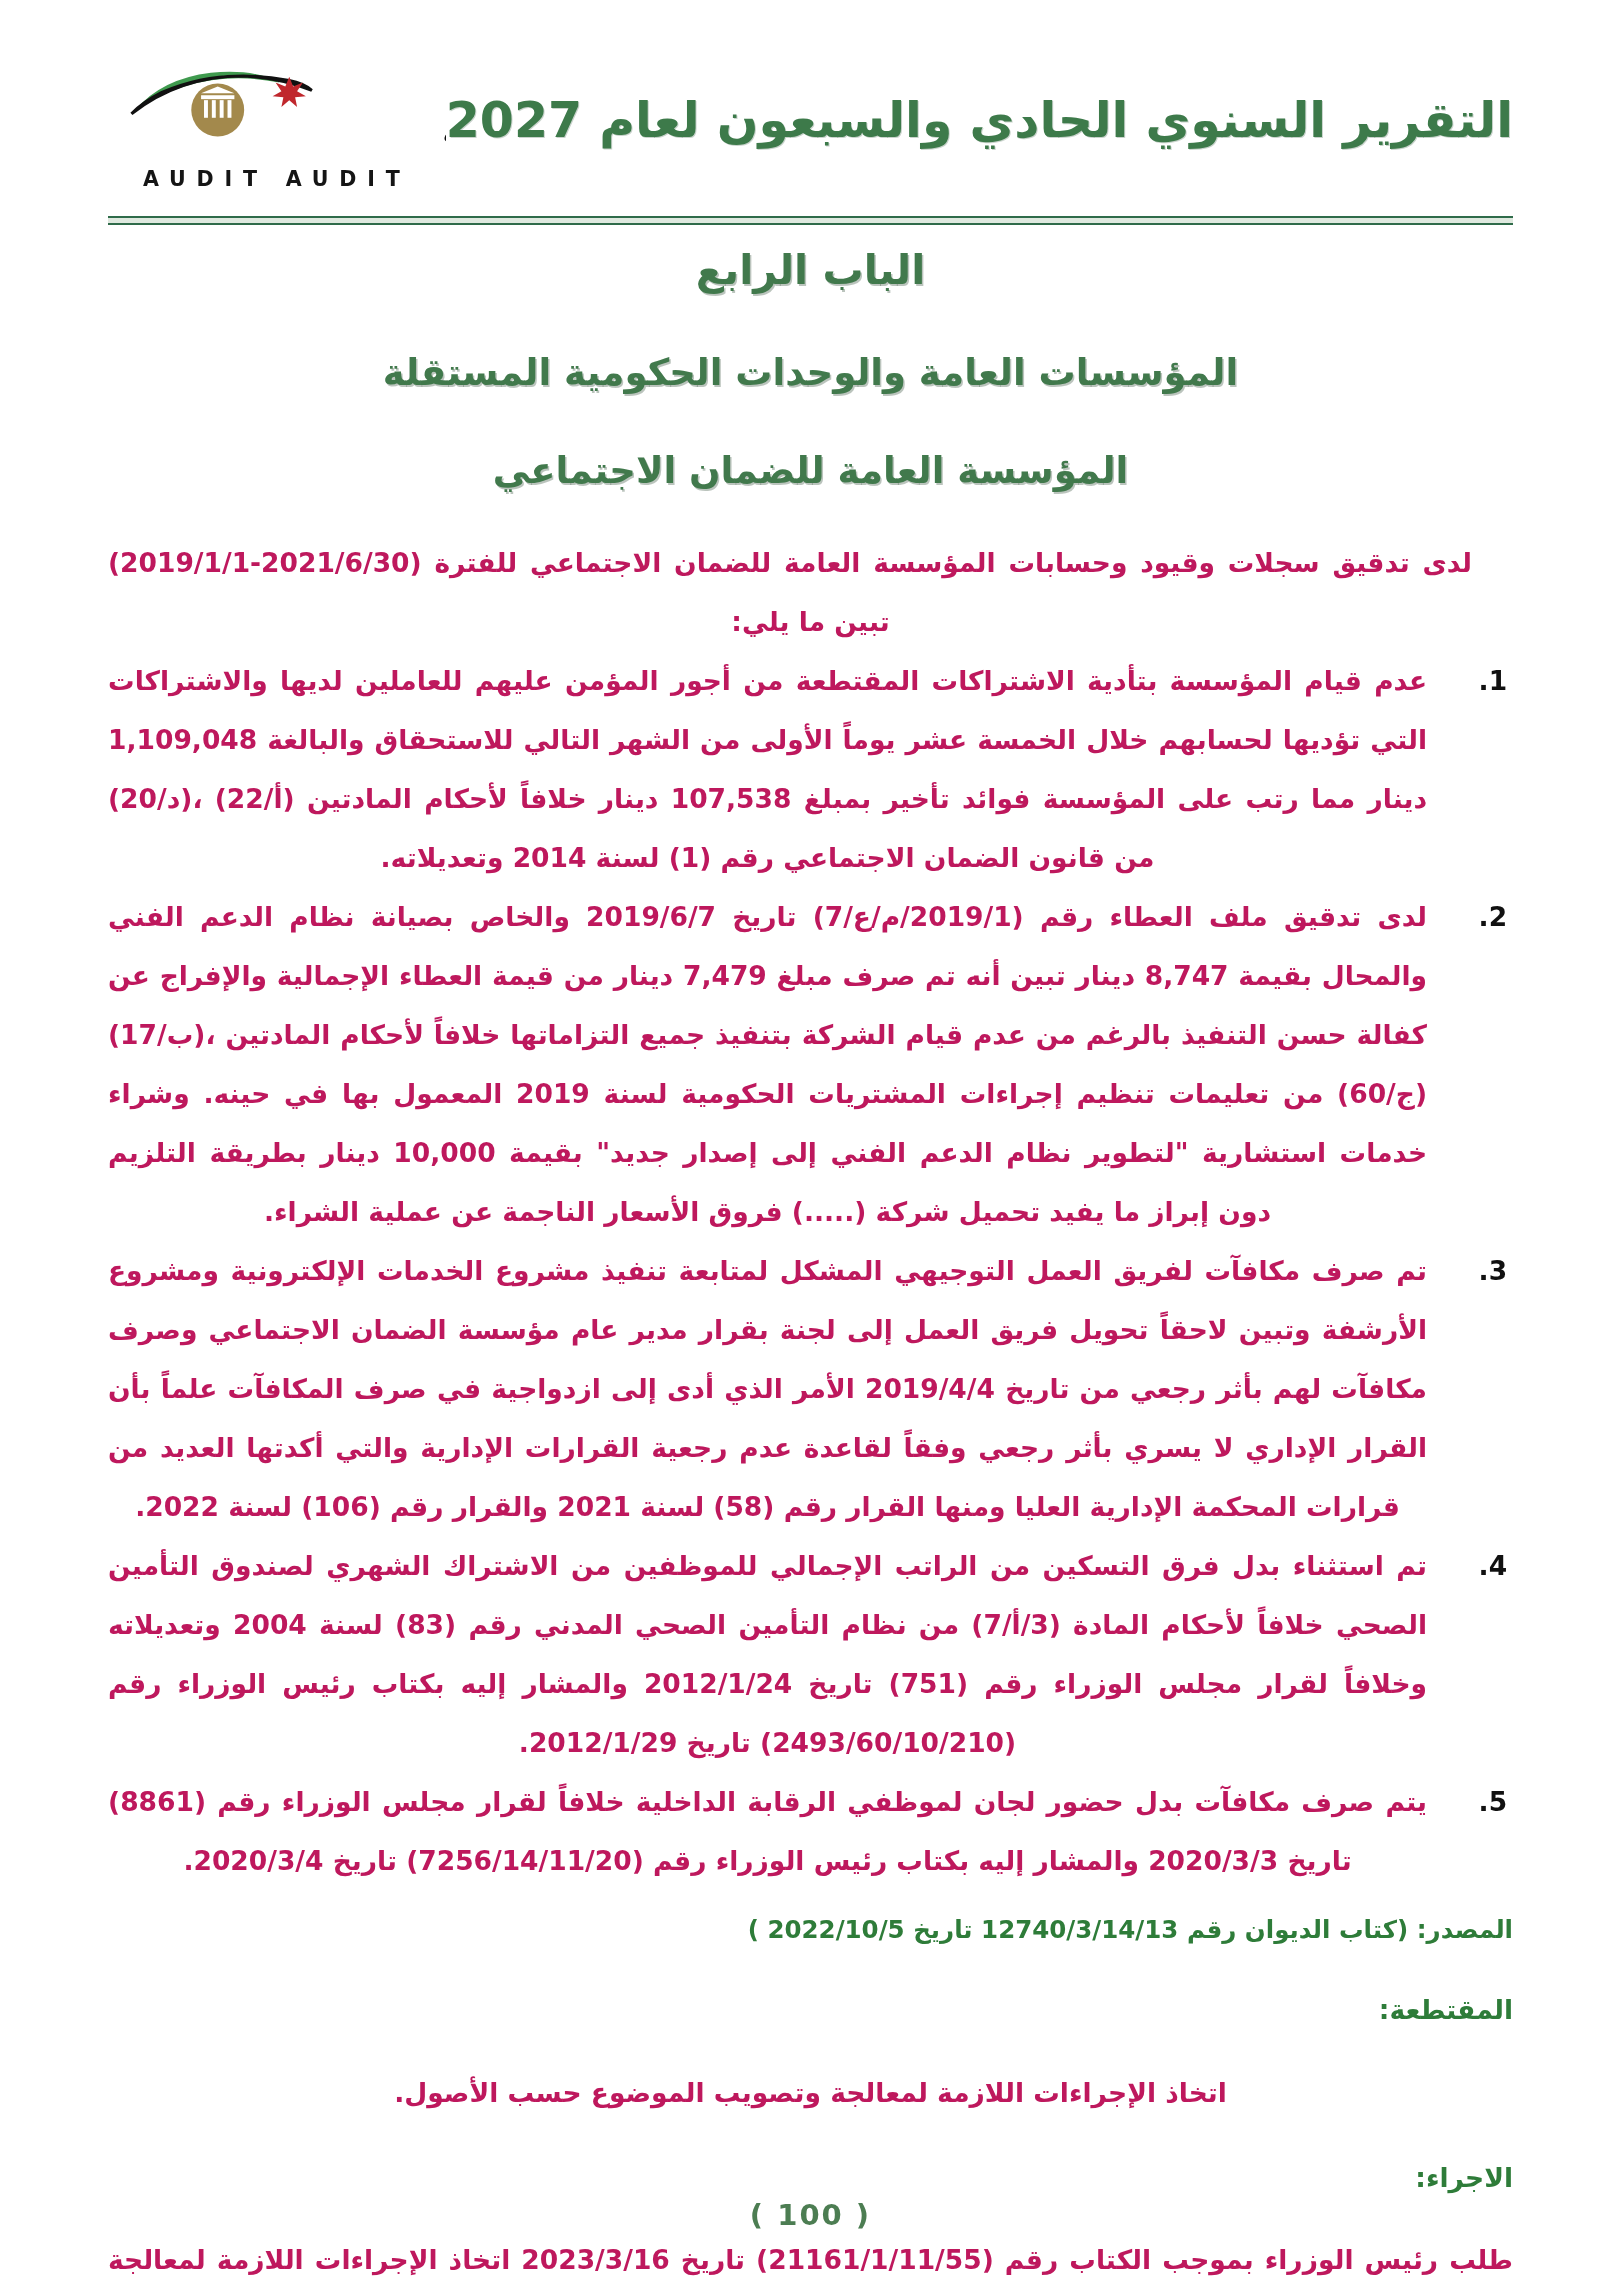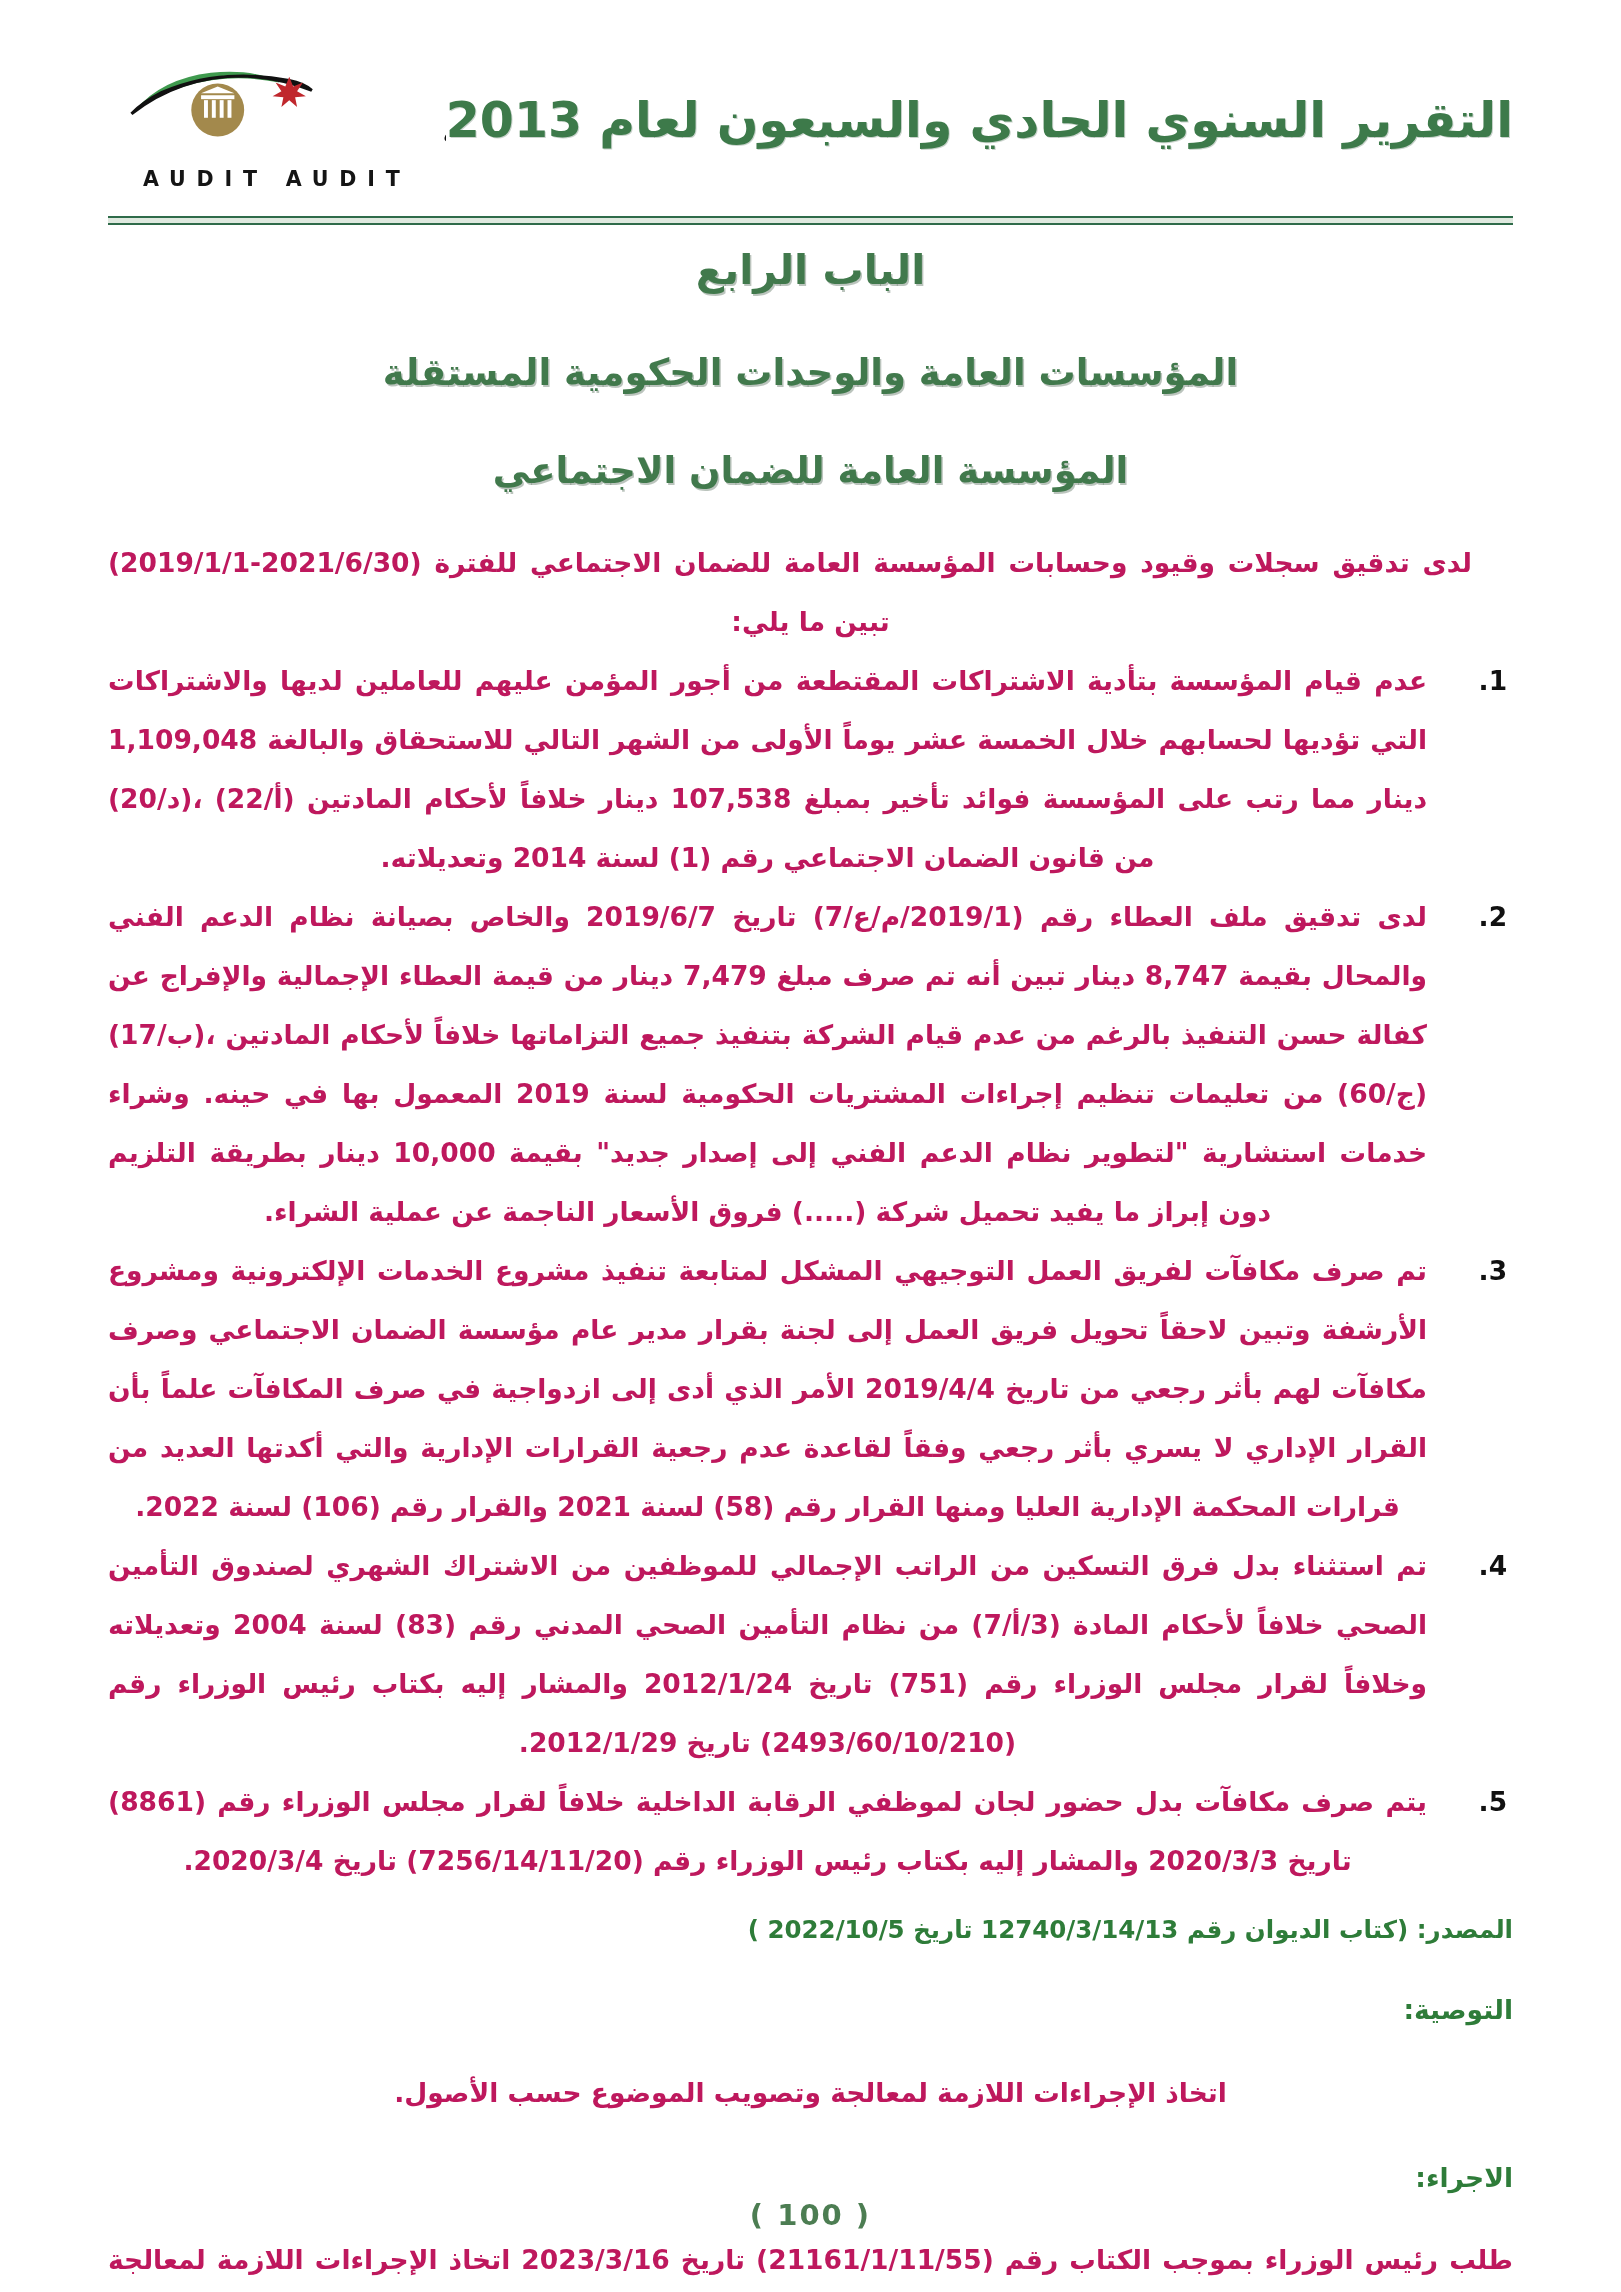--- a/index.html
+++ b/index.html
@@ -43,21 +43,21 @@
   .page-footer{position:absolute;bottom:61px;left:0;width:100%;text-align:center;
                color:#4c7d52;font-size:29px;font-weight:bold;letter-spacing:2px;}
 </style>
 </head>
 <body>
 
 <div class="page">
 
   <div class="header">
 
-    <div class="report-title">التقرير السنوي الحادي والسبعون لعام 2013</div>
+    <div class="report-title">التقرير السنوي الحادي والسبعون لعام 2027</div>
 
     <div class="logo-block">
       <div class="logo-art">
         <svg width="338" height="116" viewBox="0 0 345 118">
 
           <path d="M28 62 Q95 18 175 34 Q150 20 105 24 Q55 30 28 62 Z" fill="#3f9a4e"></path>
           <path d="M24 66 Q90 14 185 32 Q200 35 208 42 Q130 12 55 44 Q35 54 24 66 Z" fill="none" stroke="#111" stroke-width="3"></path>
 
           <g>
             <circle cx="112" cy="62" r="27" fill="#a3894c"></circle>
@@ -106,21 +106,21 @@
       <div class="bodytext item-text">تم استثناء بدل فرق التسكين من الراتب الإجمالي للموظفين من الاشتراك الشهري لصندوق التأمين الصحي خلافاً لأحكام المادة ‭(7/أ/3)‬ من نظام التأمين الصحي المدني رقم (83) لسنة 2004 وتعديلاته وخلافاً لقرار مجلس الوزراء رقم (751) تاريخ 2012/1/24 والمشار إليه بكتاب رئيس الوزراء رقم (2493/60/10/210) تاريخ 2012/1/29.</div>
     </li>
     <li>
       <span class="num">5.</span>
       <div class="bodytext item-text">يتم صرف مكافآت بدل حضور لجان لموظفي الرقابة الداخلية خلافاً لقرار مجلس الوزراء رقم (8861) تاريخ 2020/3/3 والمشار إليه بكتاب رئيس الوزراء رقم (7256/14/11/20) تاريخ 2020/3/4.</div>
     </li>
   </ol>
 
   <p class="source-line">المصدر: (كتاب الديوان رقم 12740/3/14/13 تاريخ 2022/10/5 )</p>
 
-  <p class="sec-label">التوصية:</p>
+  <p class="sec-label">المقتطعة:</p>
   <p class="bodytext rec-text">اتخاذ الإجراءات اللازمة لمعالجة وتصويب الموضوع حسب الأصول.</p>
 
   <p class="sec-label">الاجراء:</p>
   <p class="bodytext proc-text">طلب رئيس الوزراء بموجب الكتاب رقم (21161/1/11/55) تاريخ 2023/3/16 اتخاذ الإجراءات اللازمة لمعالجة وتصويب الموضوع حسب الأصول وما زال الموضوع قيد المتابعة.</p>
 
   <div class="page-footer">( 100 )</div>
 
 </div>
 
 

